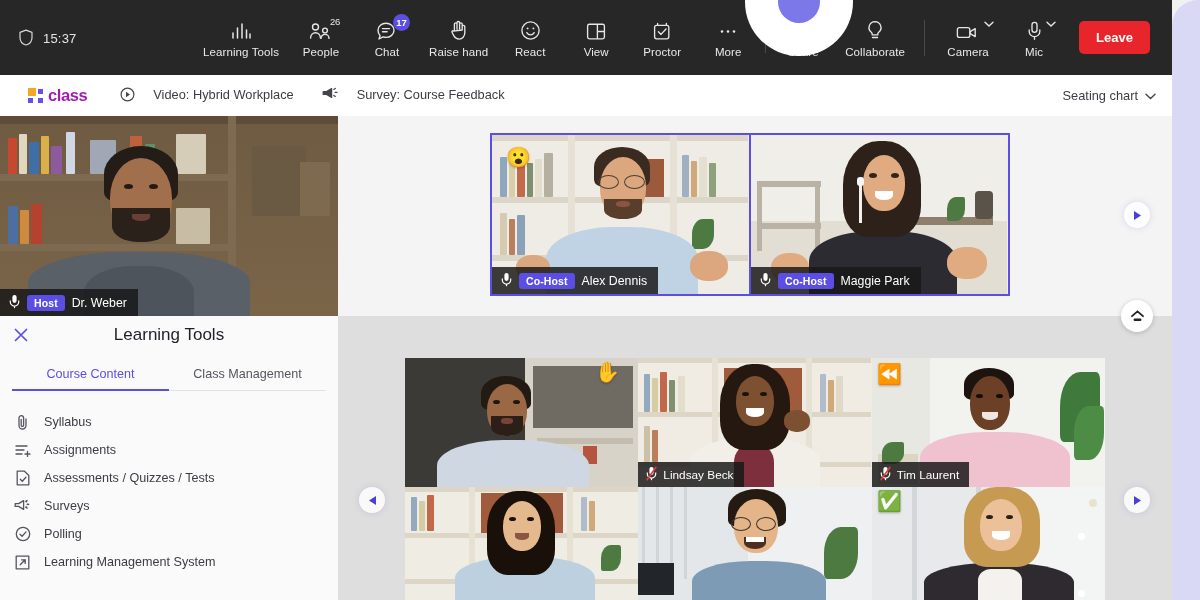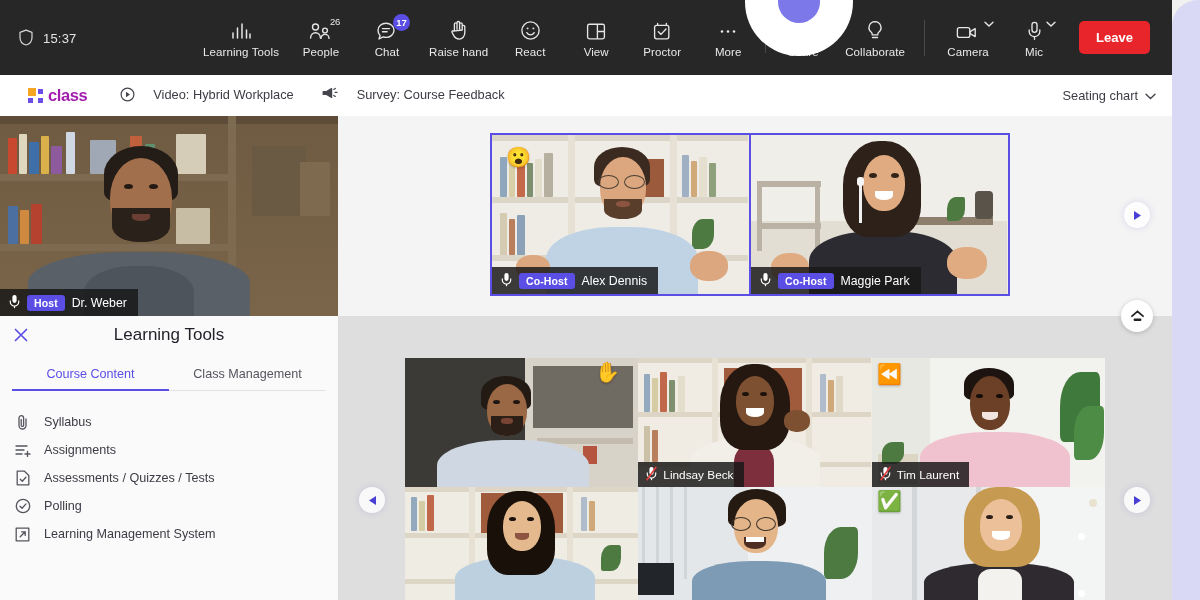--- a/index.html
+++ b/index.html
@@ -531,20 +531,30 @@
       <div class="lt-item">
         <span class="ic">
           <svg width="14" height="16" viewBox="0 0 14 16" stroke="#55555f" stroke-width="1.3" fill="none">
             <path d="M1.2 1.2h7.3l4.3 4.3v9.3H1.2z" stroke-linejoin="round"></path>
             <path d="M4.3 9.2l2 2 3.6-3.9" stroke-linecap="round" stroke-linejoin="round"></path>
           </svg>
         </span>
         <span>Assessments / Quizzes / Tests</span>
       </div>
 
+      <div class="lt-item">
+        <span class="ic">
+          <svg width="17" height="14" viewBox="0 0 17 14" fill="none" stroke="#55555f" stroke-width="1.3">
+            <path d="M1.2 4.6h3.4l5-3v8.8l-5-3H1.2z" stroke-linejoin="round"></path>
+            <path d="M12.4 2.6v0M13.8 5.3v0M12.4 8.2v0" stroke-linecap="round" stroke-width="1.8"></path>
+            <path d="M11.8 2.4l1.3-.9M13.1 5.3h1.7M11.8 8.3l1.3.9" stroke-linecap="round"></path>
+          </svg>
+        </span>
+        <span>Surveys</span>
+      </div>
 
       <div class="lt-item">
         <span class="ic">
           <svg width="16" height="16" viewBox="0 0 16 16" stroke="#55555f" stroke-width="1.3" fill="none">
             <circle cx="8" cy="8" r="6.7"></circle>
               <path d="M5 8.2l2.1 2.1L11 5.9" stroke-linecap="round" stroke-linejoin="round"></path>
           </svg>
         </span>
         <span>Polling</span>
       </div>

